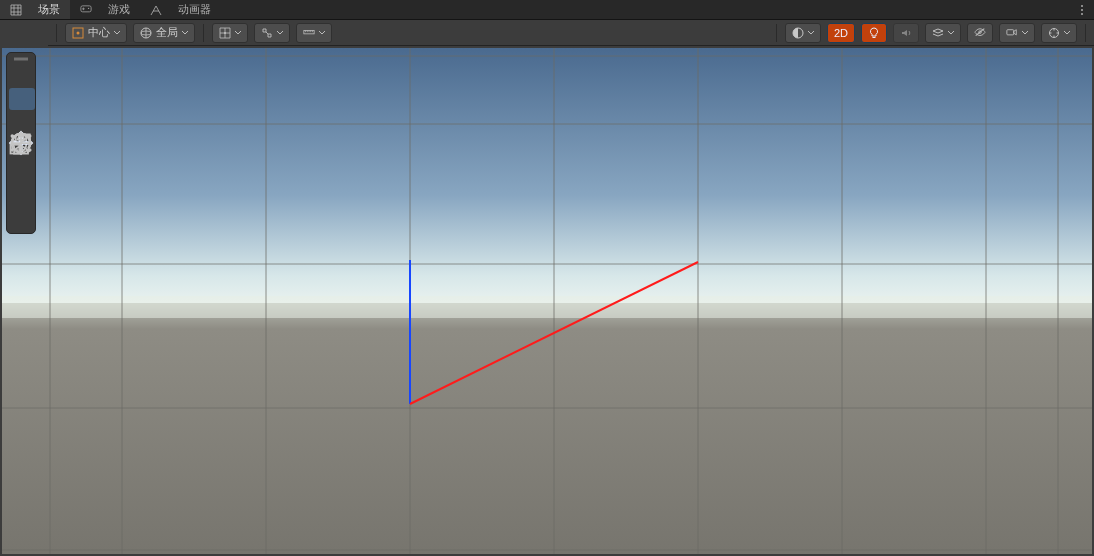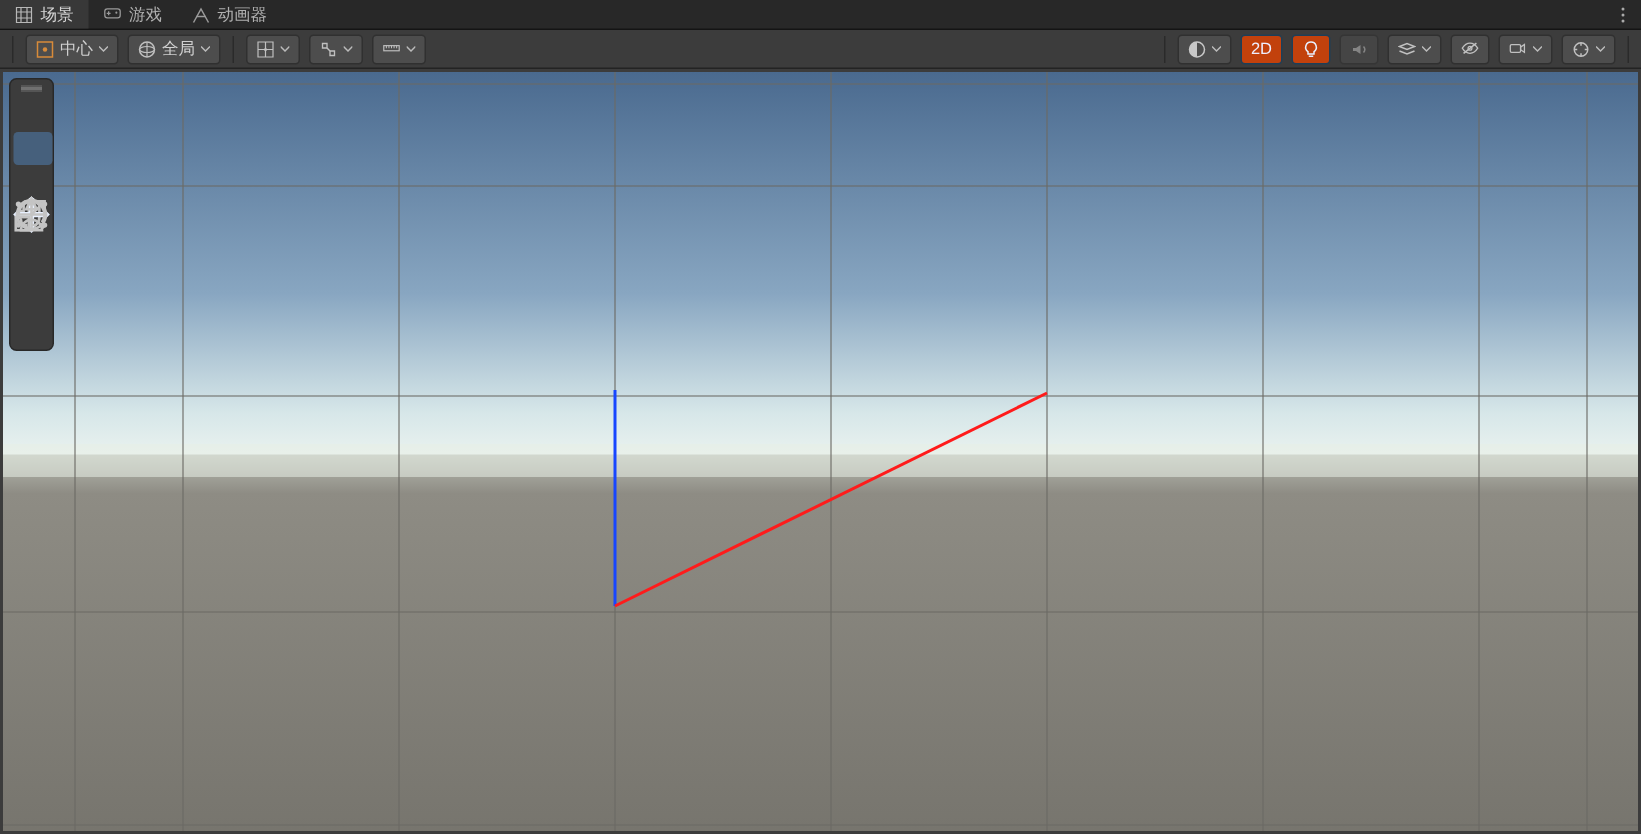--- a/index.html
+++ b/index.html
@@ -1,26 +1,26 @@
 <!DOCTYPE html>
 <html><head>
 <meta charset="utf-8">
 <style>
   * { box-sizing: border-box; margin: 0; padding: 0; }
   html, body { width: 1094px; height: 556px; overflow: hidden; font-family: "Segoe UI", Arial, sans-serif; background: #383838; color: #c4c4c4; font-size: 12px; }
   .root { width: 100%; height: 100%; display: flex; flex-direction: column; background: #3c3c3c; }
   
   .tabs { height: 20px; background: #282828; display: flex; align-items: stretch; border-bottom: 1px solid #141414; }
-  .tab { display: flex; align-items: center; gap: 5px; padding: 0 10px; font-size: 11px; color: #b0b0b0; cursor: pointer; }
+  .tab { display: flex; align-items: center; gap: 16px; padding: 0 10px; font-size: 11px; color: #b0b0b0; cursor: pointer; }
   .tab.active { background: #383838; color: #d4d4d4; }
   .tab .ico { width: 12px; height: 12px; display: inline-flex; align-items: center; justify-content: center; }
   .tabs-spacer { flex: 1; }
   .kebab { width: 24px; display: flex; align-items: center; justify-content: center; color: #b0b0b0; cursor: pointer; }
   
-  .toolbar { height: 26px; background: #3c3c3c; border-bottom: 1px solid #232323; display: flex; align-items: center; padding: 0 6px; gap: 6px; }
+  .toolbar { height: 26px; background: #3c3c3c; border-bottom: 1px solid #232323; display: flex; align-items: center; padding: 0 6px; gap: 6px; margin-left: 48px; }
   .tb-sep { width: 1px; height: 18px; background: #2a2a2a; margin: 0 2px; }
   .btn { height: 20px; min-width: 22px; background: #4d4d4d; border: 1px solid #303030; border-radius: 3px; display: flex; align-items: center; justify-content: center; padding: 0 6px; gap: 4px; font-size: 11px; color: #d0d0d0; cursor: pointer; }
   .btn .ico { width: 12px; height: 12px; display: inline-flex; align-items: center; justify-content: center; }
   .btn .caret { width: 6px; height: 6px; display: inline-block; }
   .btn.iconbtn { padding: 0; width: 26px; }
   .btn.active { background: #c2410c; border-color: #1e3e57; color: #eef; }
   .spacer { flex: 1; }
   
   .scene-wrap { position: relative; flex: 1; background: #3c3c3c; padding: 2px; }
   .scene { position: absolute; inset: 2px; background: #6e6e6e; overflow: hidden; }

